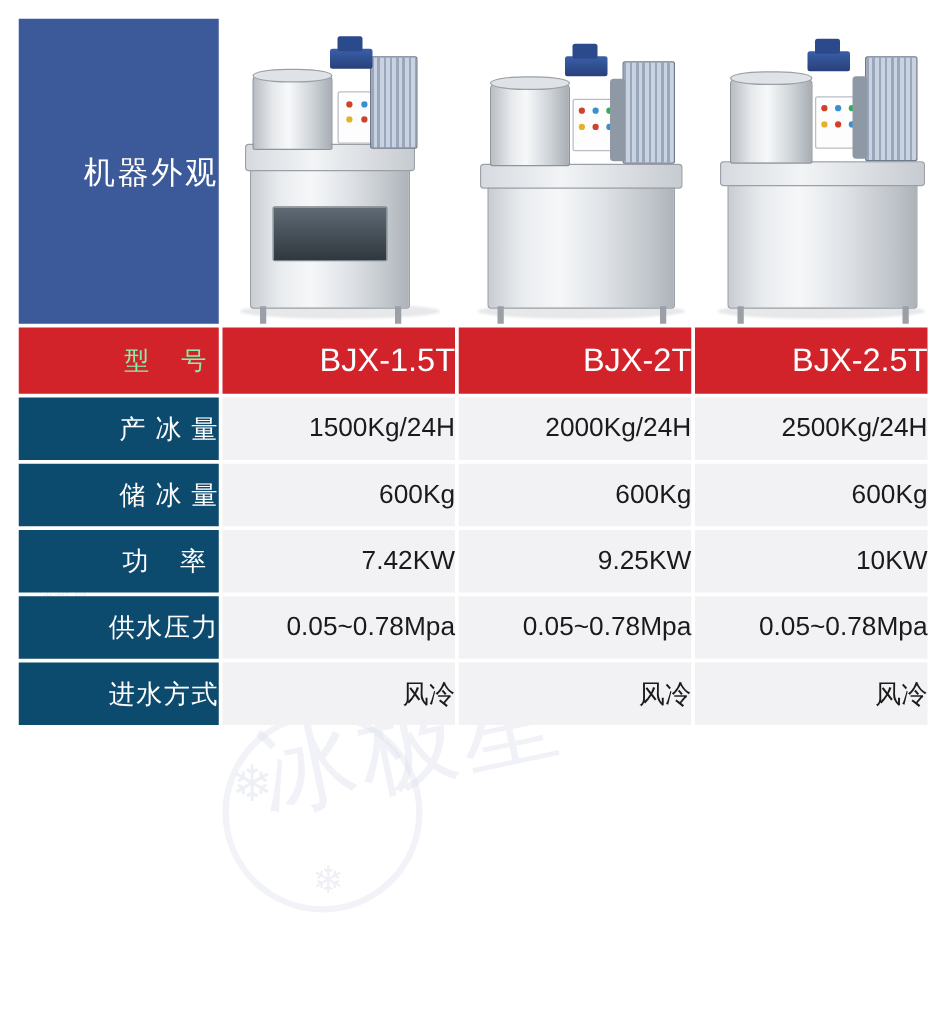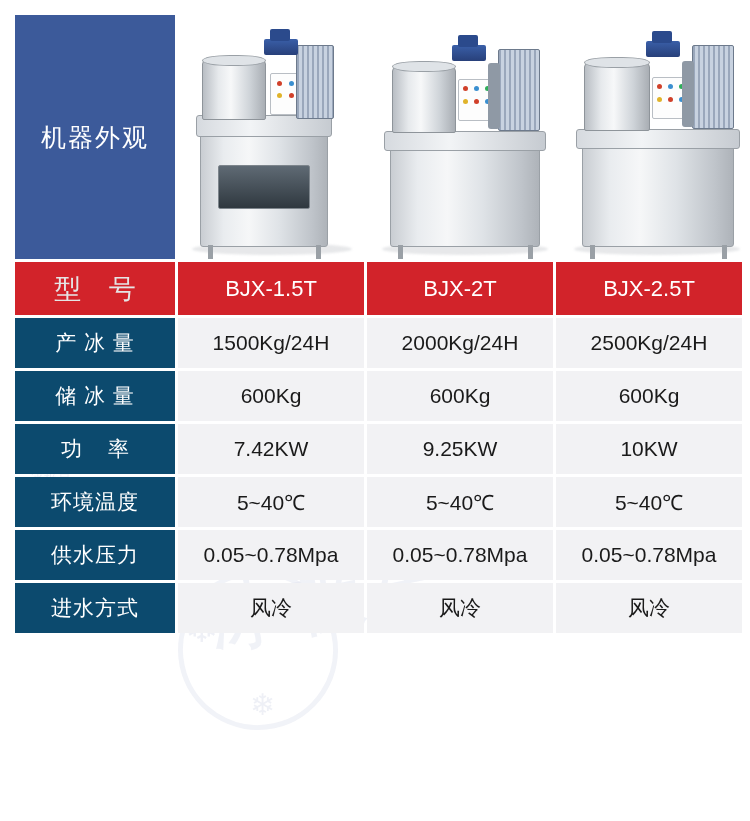--- a/index.html
+++ b/index.html
@@ -26,21 +26,21 @@
     left: 12px;
     top: 12px;
     width: 726px;
     border-collapse: separate;
     border-spacing: 3px;
     table-layout: fixed;
   }
   .spec-table td {
     padding: 0;
     vertical-align: middle;
-    text-align: center;
+    text-align: right;
   }
   
   col.c-label { width: 160px; }
   col.c-val   { width: 186px; }
 
   
   .appearance-label {
     background: #3c5a9a;
     color: #ffffff;
     font-size: 25px;
@@ -59,39 +59,40 @@
     background: #0c4a6e;
     color: #ffffff;
     font-size: 21px;
     height: 50px;
     letter-spacing: 1px;
     white-space: nowrap;
   }
   .row-label.spread {
     letter-spacing: 10px;
     text-indent: 10px;
+    font-family: Liberation Serif, serif;
   }
   .row-value {
     background: #f2f2f4;
     color: #1a1a1a;
     font-size: 21px;
     height: 50px;
   }
   .model-label {
     background: #d2232a;
-    color: #e5e5e5;
-    font-size: 27px;
+    color: #86efac;
+    font-size: 20px;
     height: 53px;
     letter-spacing: 10px;
     text-indent: 10px;
   }
   .model-value {
     background: #d2232a;
     color: #ffffff;
-    font-size: 22px;
+    font-size: 26px;
     height: 53px;
   }
   
   .watermark {
     position: absolute;
     left: 0; top: 0;
     width: 750px; height: 821px;
     pointer-events: none;
     opacity: 0.5;
   }
@@ -316,26 +317,20 @@
 
 
       <tr>
         <td class="row-label spread">功    率</td>
         <td class="row-value">7.42KW</td>
         <td class="row-value">9.25KW</td>
         <td class="row-value">10KW</td>
       </tr>
 
 
-      <tr>
-        <td class="row-label">环境温度</td>
-        <td class="row-value">5~40℃</td>
-        <td class="row-value">5~40℃</td>
-        <td class="row-value">5~40℃</td>
-      </tr>
 
       <tr>
         <td class="row-label">供水压力</td>
         <td class="row-value">0.05~0.78Mpa</td>
         <td class="row-value">0.05~0.78Mpa</td>
         <td class="row-value">0.05~0.78Mpa</td>
       </tr>
 
       <tr>
         <td class="row-label">进水方式</td>

